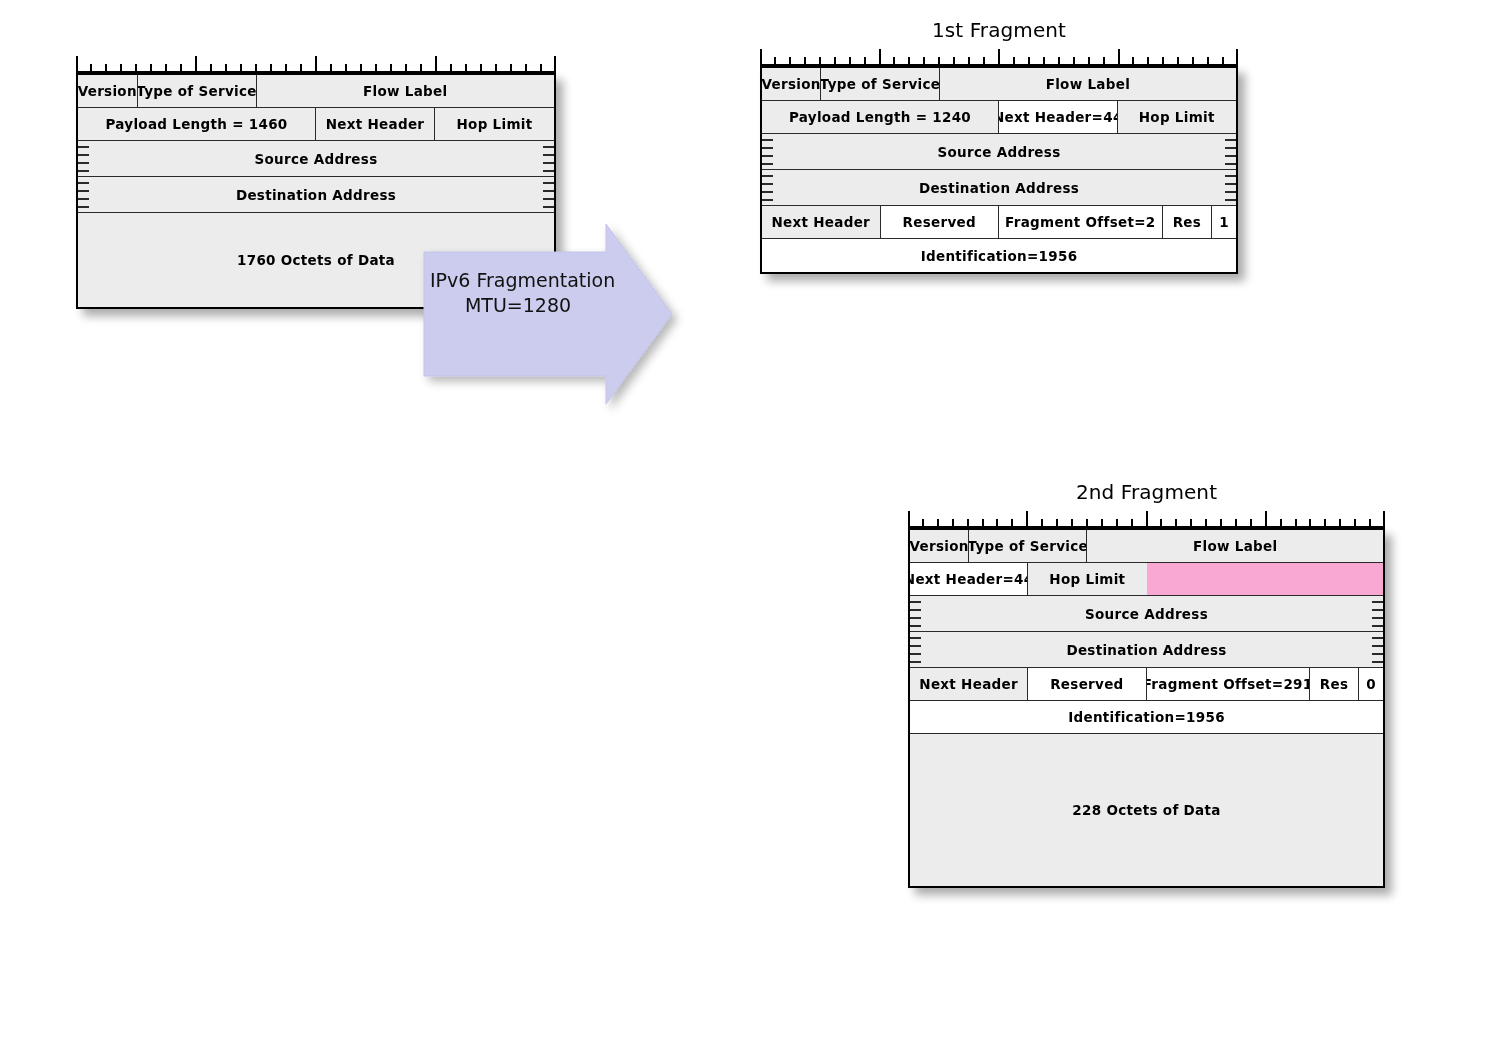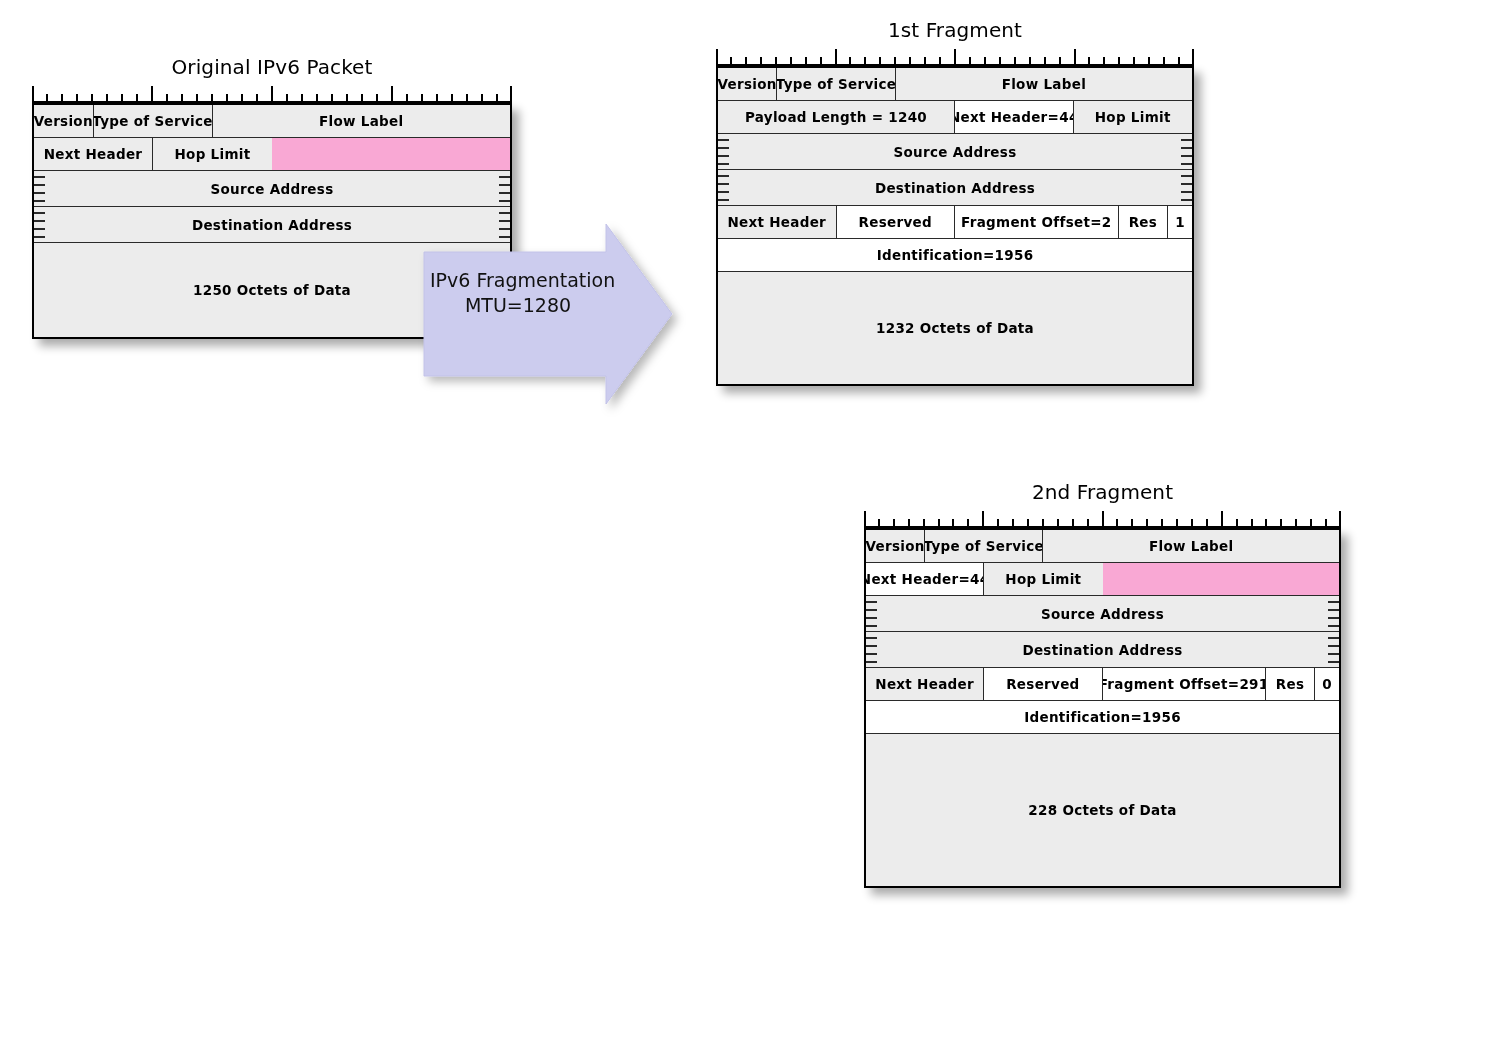--- a/index.html
+++ b/index.html
@@ -10,21 +10,21 @@
   body {
     width: 1500px;
     height: 1038px;
     position: relative;
     overflow: hidden;
     font-family: "DejaVu Sans", "Liberation Sans", sans-serif;
     color: #000;
   }
 
   
-  .packet-group { position: absolute; }
+  .packet-group { position: absolute; margin-left: 44px; }
   #group-original  { left: 32px;  top: 55px;  width: 480px; }
   #group-frag1     { left: 716px; top: 18px;  width: 478px; }
   #group-frag2     { left: 864px; top: 480px; width: 477px; }
 
   .packet-title {
     text-align: center;
     font-family: "DejaVu Sans", "Liberation Sans", sans-serif;
     font-size: 20px;
     font-weight: 400;
     letter-spacing: 0.1px;
@@ -146,21 +146,20 @@
     font-weight: 400;
     line-height: 1.3;
     color: #111;
     white-space: nowrap;
   }
 </style>
 </head>
 <body>
 
 <div class="packet-group" id="group-original">
-  <div class="packet-title">Original IPv6 Packet</div>
   <div class="bit-ruler">
       <div class="ruler-base"></div>
       <div class="tick major" style="left: calc(0% + 0px);"></div>
       <div class="tick minor" style="left: calc(3.125% - 1px);"></div>
       <div class="tick minor" style="left: calc(6.25% - 1px);"></div>
       <div class="tick minor" style="left: calc(9.375% - 1px);"></div>
       <div class="tick minor" style="left: calc(12.5% - 1px);"></div>
       <div class="tick minor" style="left: calc(15.625% - 1px);"></div>
       <div class="tick minor" style="left: calc(18.75% - 1px);"></div>
       <div class="tick minor" style="left: calc(21.875% - 1px);"></div>
@@ -192,20 +191,21 @@
     </div>
   <div class="packet-box">
 
     <div class="prow h-sm">
       <div class="pcell" style="width:12.5%">Version</div>
       <div class="pcell" style="width:25%">Type of Service</div>
       <div class="pcell" style="width:62.5%">Flow Label</div>
     </div>
 
     <div class="prow h-sm">
+      <div class="pcell" style="width:50%">Payload Length = 1460</div>
       <div class="pcell" style="width:25%">Next Header</div>
       <div class="pcell" style="width:25%">Hop Limit</div>
     </div>
 
     <div class="prow h-addr addr-row">
       <span class="addr-ticks left">
           <i></i>
           <i></i>
           <i></i>
           <i></i>
@@ -229,21 +229,21 @@
       <span class="addr-ticks right">
           <i></i>
           <i></i>
           <i></i>
           <i></i>
         </span>
       <div class="pcell" style="width:100%">Destination Address</div>
     </div>
 
     <div class="prow h-data-big">
-      <div class="pcell" style="width:100%">1250 Octets of Data</div>
+      <div class="pcell" style="width:100%">1760 Octets of Data</div>
     </div>
 
   </div>
 </div>
 
 <div id="fragmentation-arrow">
   <svg viewBox="0 0 252 184" preserveAspectRatio="none" aria-hidden="true">
     <defs>
       <filter id="arrowShadow" x="-20%" y="-20%" width="160%" height="160%">
         <feDropShadow dx="5" dy="5" stdDeviation="5" flood-color="#000000" flood-opacity="0.28"></feDropShadow>
@@ -346,23 +346,20 @@
       <div class="pcell white" style="width:25%">Reserved</div>
       <div class="pcell white" style="width:34.5%">Fragment Offset=2</div>
       <div class="pcell white" style="width:10.5%">Res</div>
       <div class="pcell white" style="width:5%">1</div>
     </div>
 
     <div class="prow h-sm">
       <div class="pcell white" style="width:100%">Identification=1956</div>
     </div>
 
-    <div class="prow h-data-frag1">
-      <div class="pcell" style="width:100%">1232 Octets of Data</div>
-    </div>
 
   </div>
 </div>
 
 <div class="packet-group" id="group-frag2">
   <div class="packet-title">2nd Fragment</div>
   <div class="bit-ruler">
       <div class="ruler-base"></div>
       <div class="tick major" style="left: calc(0% + 0px);"></div>
       <div class="tick minor" style="left: calc(3.125% - 1px);"></div>

